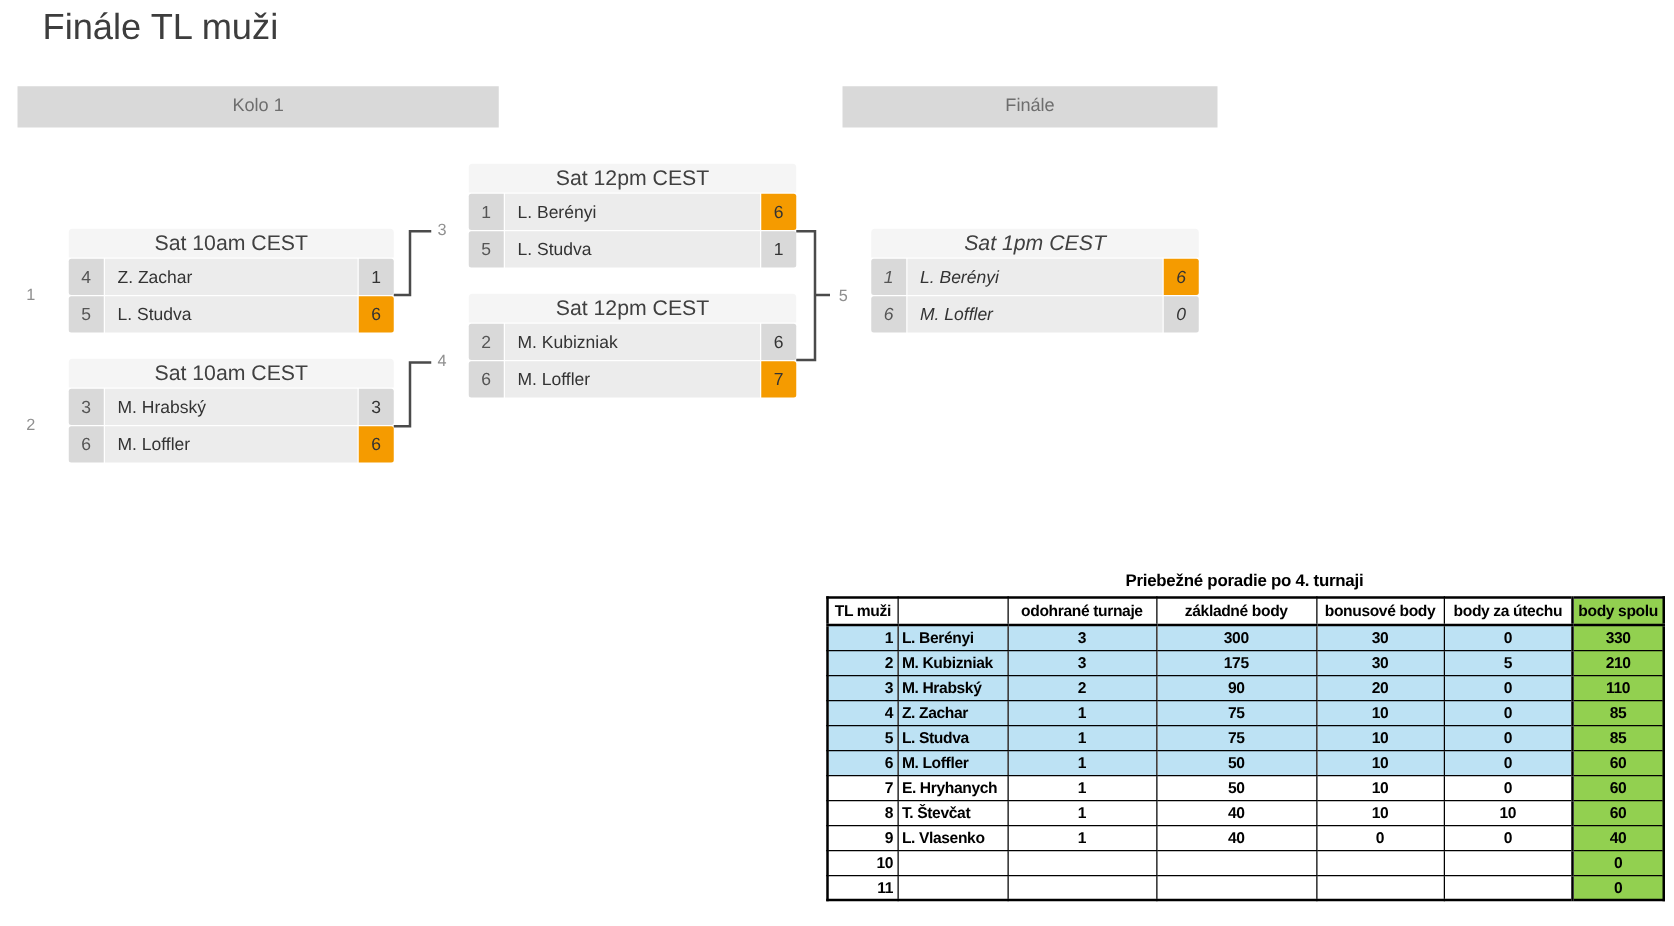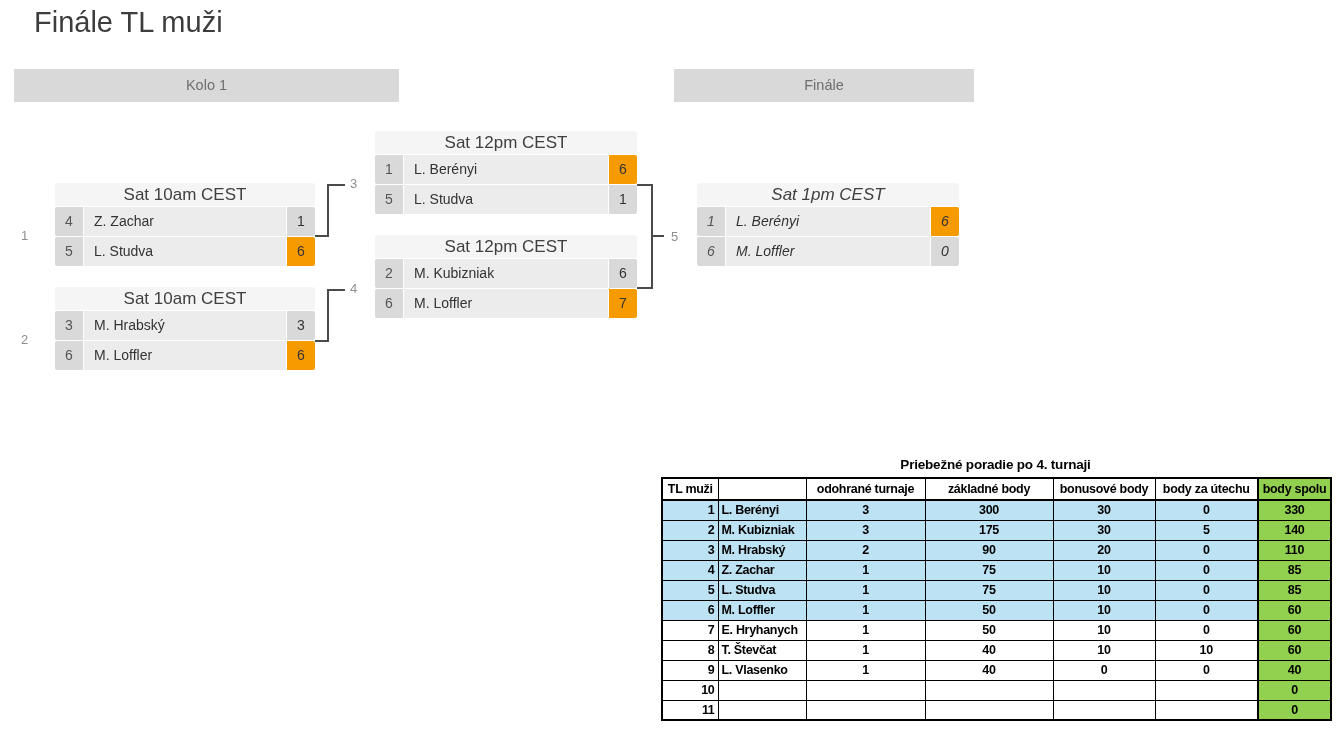--- a/index.html
+++ b/index.html
@@ -193,21 +193,21 @@
           <td class="c-num">0</td>
           <td class="c-total">330</td>
         </tr>
         <tr class="hl">
           <td class="c-rank">2</td>
           <td class="c-name">M. Kubizniak</td>
           <td class="c-num">3</td>
           <td class="c-num">175</td>
           <td class="c-num">30</td>
           <td class="c-num">5</td>
-          <td class="c-total">140</td>
+          <td class="c-total">210</td>
         </tr>
         <tr class="hl">
           <td class="c-rank">3</td>
           <td class="c-name">M. Hrabský</td>
           <td class="c-num">2</td>
           <td class="c-num">90</td>
           <td class="c-num">20</td>
           <td class="c-num">0</td>
           <td class="c-total">110</td>
         </tr>

